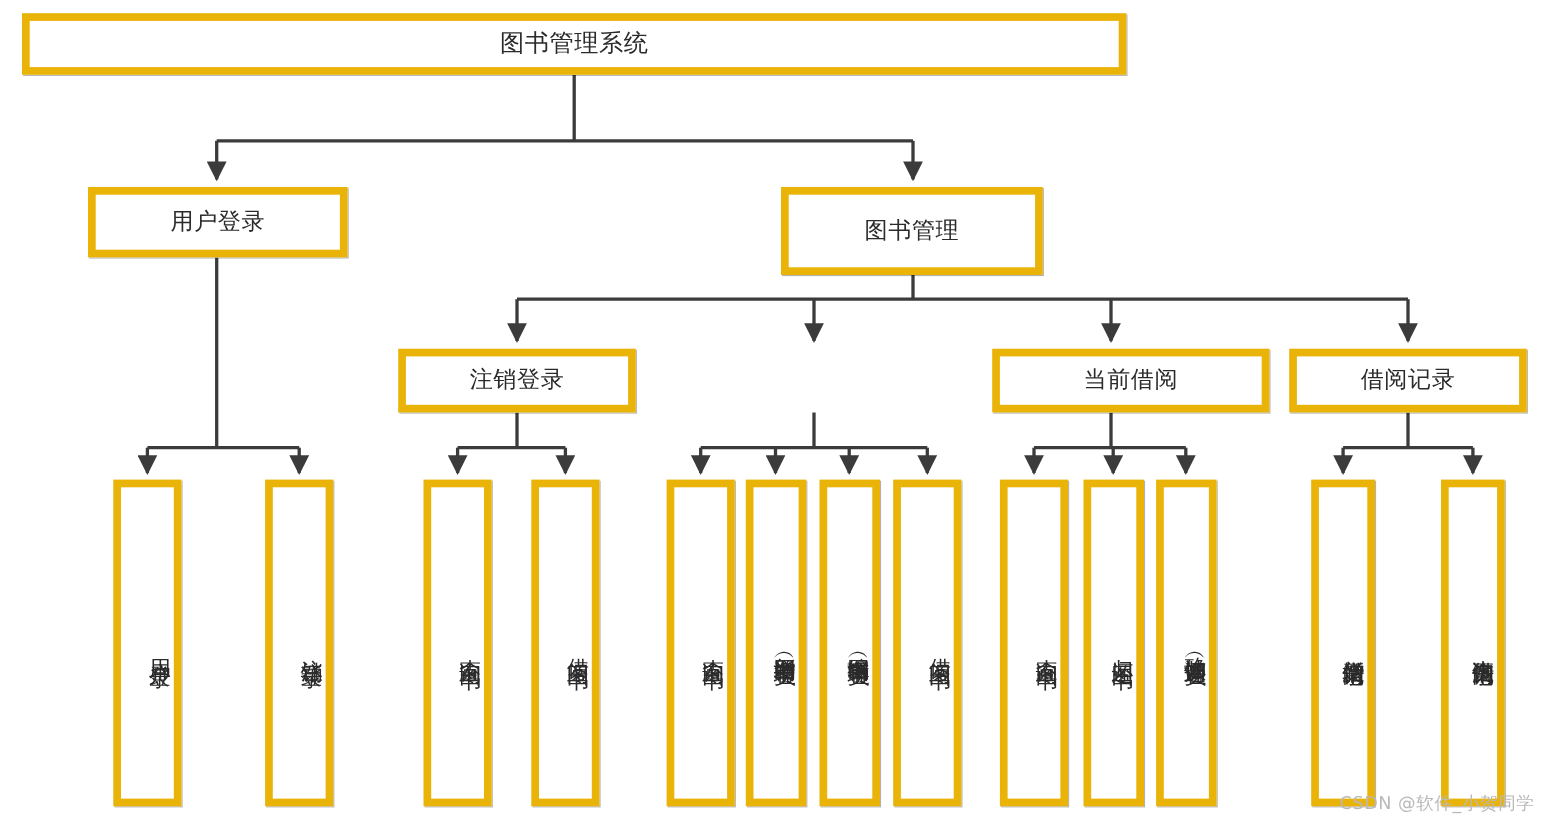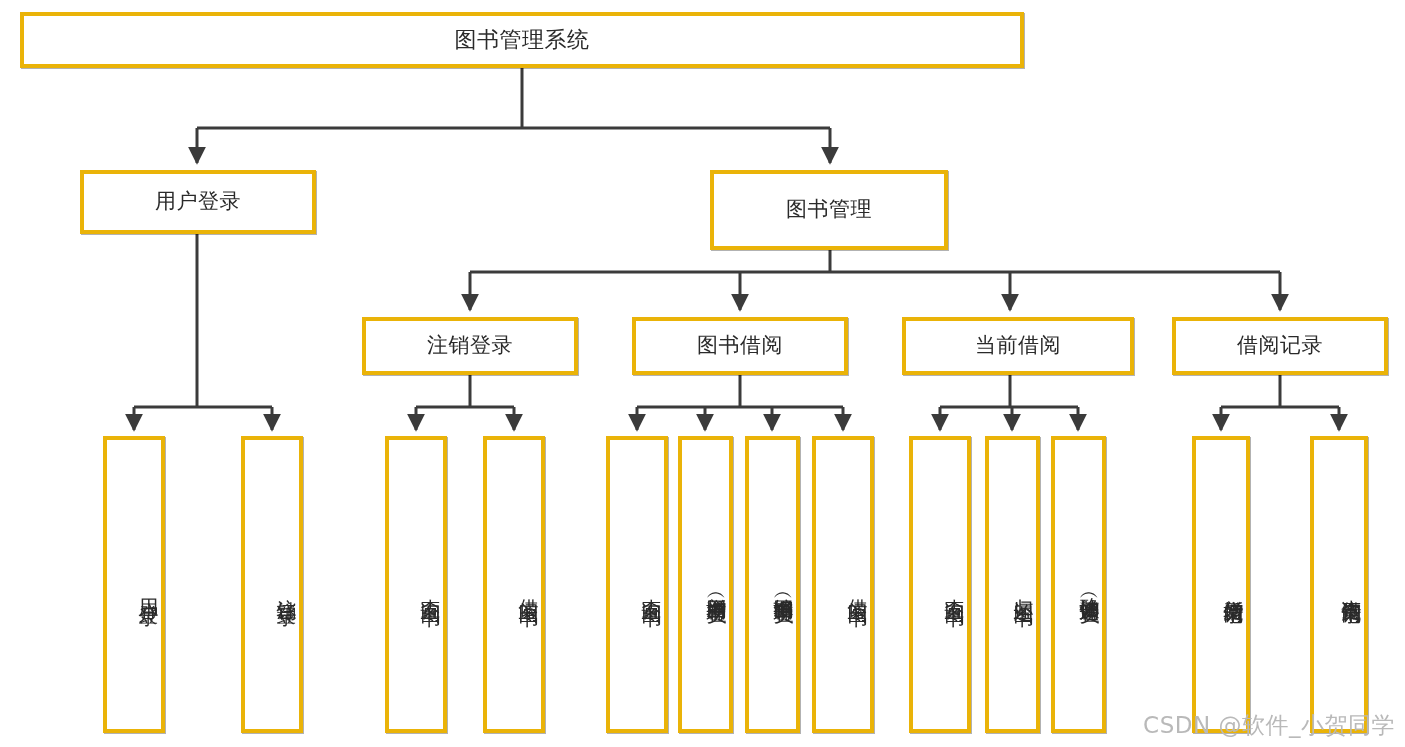--- a/index.html
+++ b/index.html
@@ -22,21 +22,21 @@
     left: 0;
     top: 0;
     width: 1405px;
     height: 747px;
     pointer-events: none;
   }
   .node {
     position: absolute;
     box-sizing: border-box;
     background: #ffffff;
-    border: 4px solid #eab308;
+    border: 7px solid #eab308;
     box-shadow: 1px 1px 0 rgba(0,0,0,0.30);
     display: flex;
     align-items: center;
     justify-content: center;
     color: #2a2a2a;
   }
   .node.horiz {
     font-size: 21px;
     letter-spacing: 0.5px;
     line-height: 1.2;
@@ -56,21 +56,21 @@
     letter-spacing: 1px;
     padding-top: 4px;
   }
   .node.root {
     font-size: 22px;
   }
   .watermark {
     position: absolute;
     right: 10px;
     bottom: 6px;
-    font-size: 23px;
+    font-size: 16px;
     color: #b9b9b9;
     letter-spacing: 0.5px;
     white-space: nowrap;
     user-select: none;
   }
 </style>
 </head>
 <body>
 
 <div id="canvas">
@@ -124,22 +124,21 @@
       <path d="M 1339 407 L 1339 430" marker-end="url(#arrow)"></path>
     </g>
   </svg>
 
   <div class="node horiz root" style="left:20px; top:12px; width:1004px; height:56px;">图书管理系统</div>
 
   <div class="node horiz" style="left:80px; top:170px; width:236px; height:64px;">用户登录</div>
   <div class="node horiz" style="left:710px; top:170px; width:238px; height:80px;">图书管理</div>
 
   <div class="node horiz" style="left:362px; top:317px; width:216px; height:58px;">注销登录</div>
-  <div class="node horiz" style="left:632px; top:317px; width:216px; height:58px;">图书借阅</div>
-  <div class="node horiz" style="left:902px; top:317px; width:232px; height:58px;">当前借阅</div>
+  <div class="node horiz" style="left:902px; top:317px; width:252px; height:58px;">当前借阅</div>
   <div class="node horiz" style="left:1172px; top:317px; width:216px; height:58px;">借阅记录</div>
 
   <div class="node vert" style="left:103px; top:436px; width:62px; height:297px;">用户登录</div>
   <div class="node vert" style="left:241px; top:436px; width:62px; height:297px;">注销登录</div>
 
   <div class="node vert" style="left:385px; top:436px; width:62px; height:297px;">查询图书</div>
   <div class="node vert" style="left:483px; top:436px; width:62px; height:297px;">借阅图书</div>
 
   <div class="node vert" style="left:606px; top:436px; width:62px; height:297px;">查询图书</div>
   <div class="node vert tight" style="left:678px; top:436px; width:55px; height:297px;">新增图书（管理员）</div>

